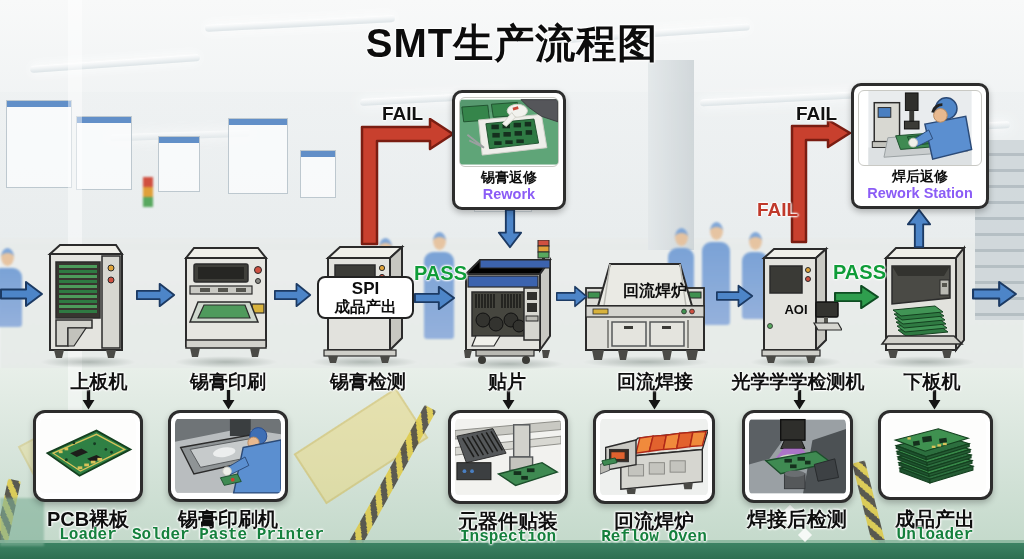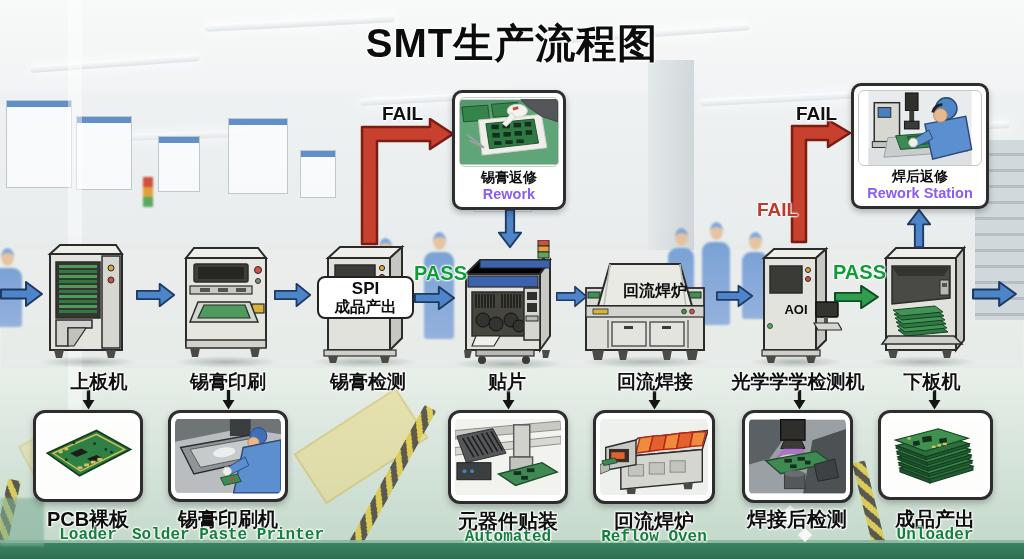--- a/index.html
+++ b/index.html
@@ -503,21 +503,21 @@
         <circle cx="18" cy="55" r="2" fill="#4a7fc1"></circle>
       <polygon points="46,58 92,46 108,56 64,70" fill="#3f8a52" stroke="#1d4f2c" stroke-width="1.5"></polygon>
       <g fill="#15301d">
           <rect x="62" y="55" width="8" height="4"></rect>
           <rect x="76" y="52" width="8" height="4"></rect>
           <rect x="70" y="60" width="7" height="4"></rect>
         </g>
     </svg>
   </div>
   <div class="abs cap-zh halo" style="left:508px;top:508px">元器件贴装</div>
-  <div class="abs cap-en halo" style="left:508px;top:529px">Automated</div>
+  <div class="abs cap-en halo" style="left:508px;top:529px">Inspection</div>
 
   <div class="bcard" style="left:593px;top:410px;width:122px;height:94px">
     <svg viewBox="0 0 114 80">
       <rect width="114" height="80" fill="#eef0ee"></rect>
       <polygon points="22,40 40,20 114,12 108,32" fill="#e2e2dc" stroke="#2b2b2b" stroke-width="1.5"></polygon>
       <g stroke="#b02818" stroke-width="1.5">
         <polygon points="42,20 56,18 52,34 38,36" fill="#f08a3c"></polygon>
         <polygon points="56,18 70,17 67,32 52,34" fill="#e2622e"></polygon>
         <polygon points="70,17 84,15 81,31 67,32" fill="#f08a3c"></polygon>
         <polygon points="84,15 98,14 95,29 81,31" fill="#e2622e"></polygon>

